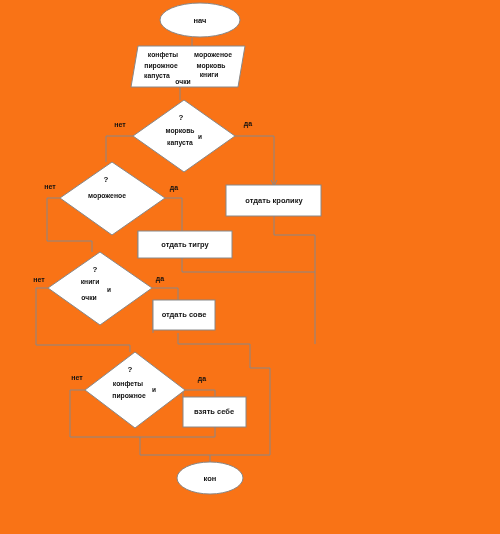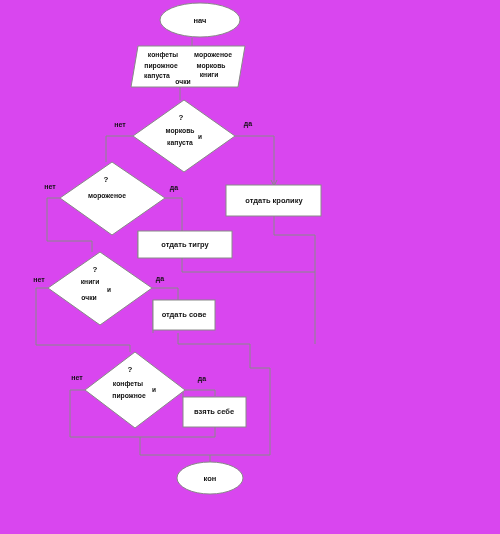--- a/index.html
+++ b/index.html
@@ -10,21 +10,21 @@
   body {
     width: 500px;
     height: 534px;
     font-family: "Liberation Sans", sans-serif;
     overflow: hidden;
   }
   #flowchart-root {
     position: relative;
     width: 500px;
     height: 534px;
-    background: #d946ef;
+    background: #f97316;
   }
   svg#flow-svg {
     display: block;
     width: 500px;
     height: 534px;
   }
   .shape-outline {
     fill: #ffffff;
     stroke: #888888;
     stroke-width: 1;

